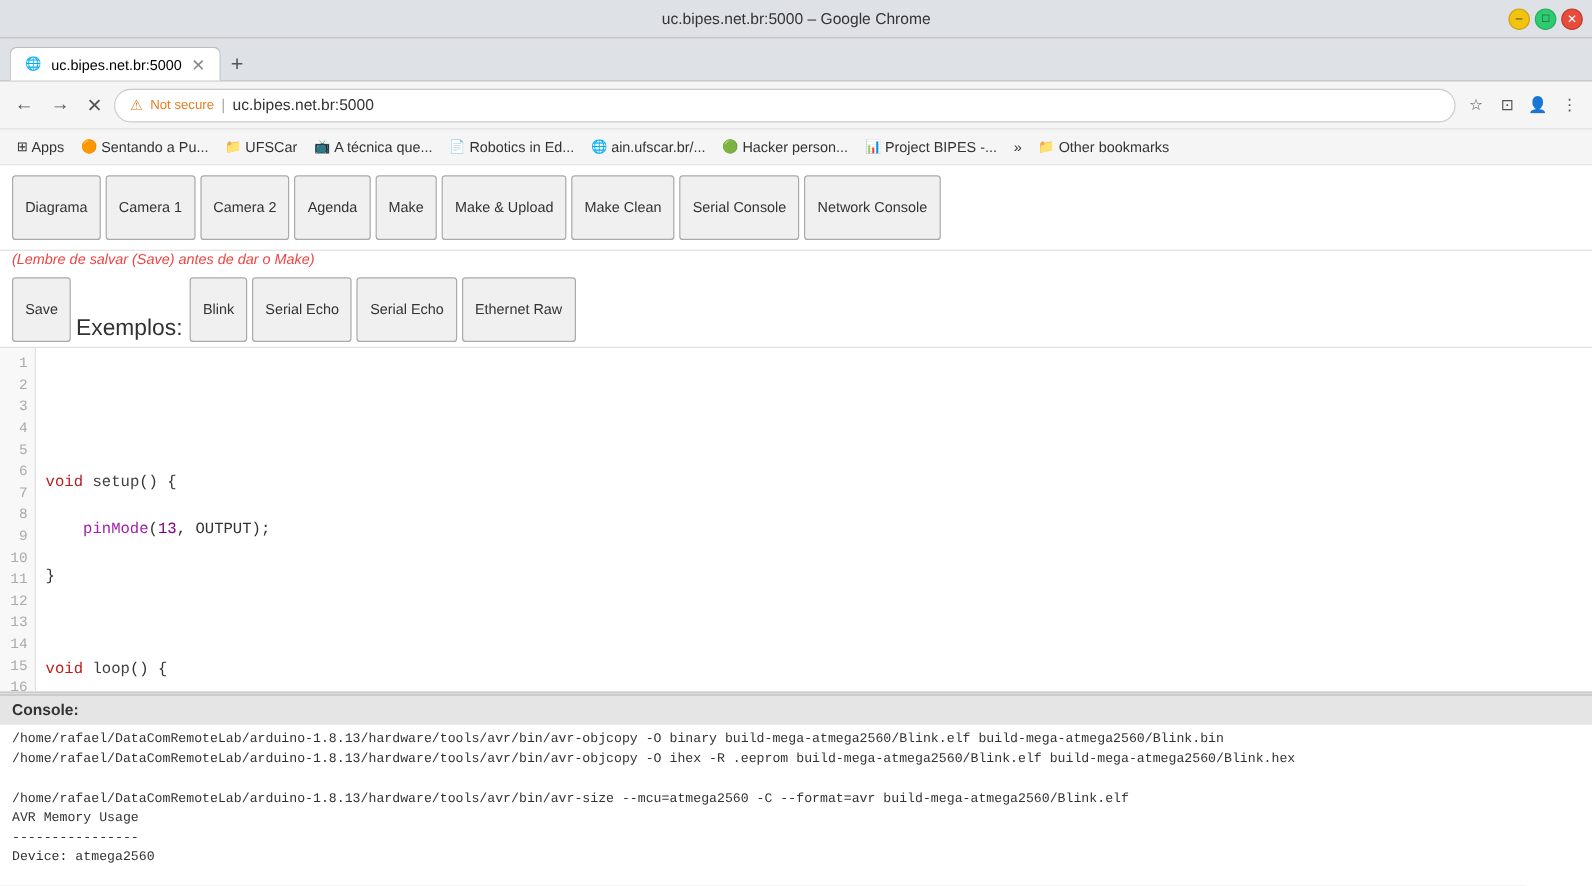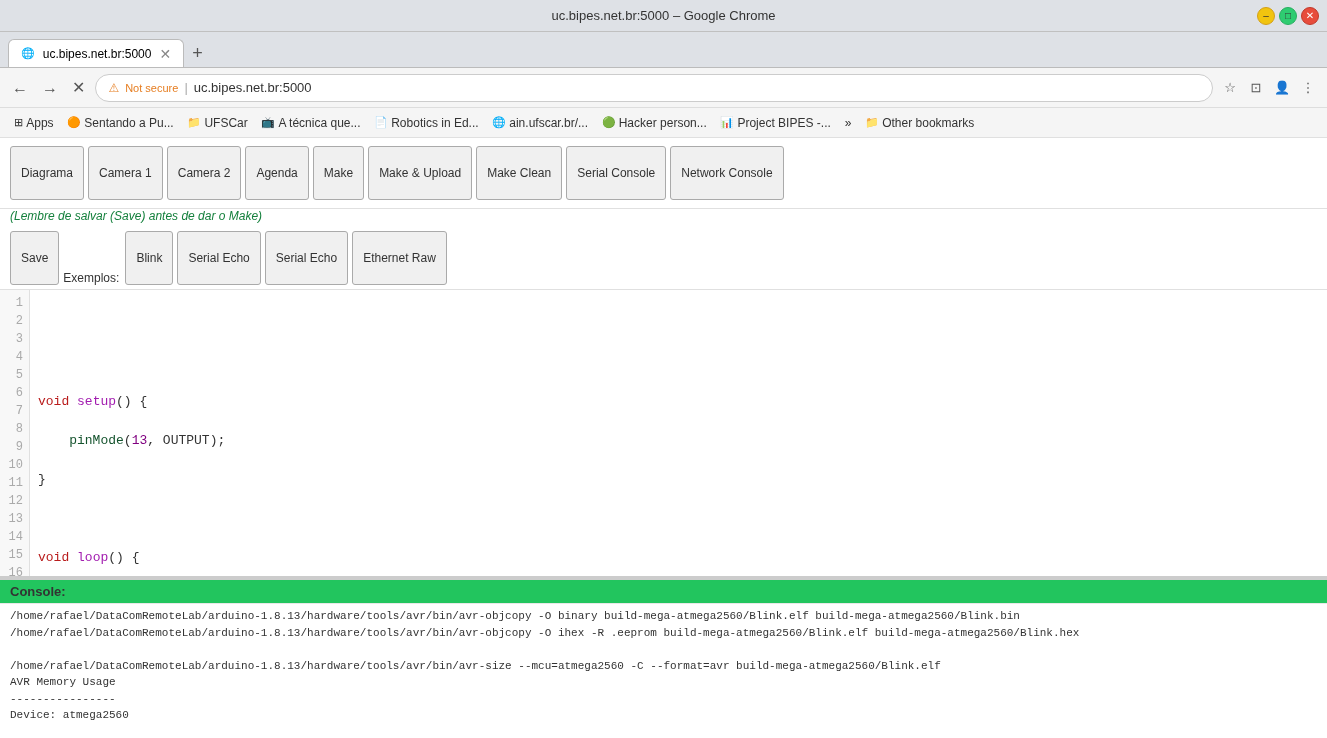--- a/index.html
+++ b/index.html
@@ -152,32 +152,32 @@
     }
     .editor-label {
       padding: 6px 10px 2px 10px;
       font-size: 13px;
       font-weight: bold;
       color: #333;
     }
     .editor-hint {
       padding: 0 12px 4px 10px;
       font-size: 12px;
-      color: #15803d;
+      color: #ef4444;
       font-style: italic;
     }
     .editor-toolbar {
       padding: 4px 10px;
       display: flex;
       align-items: flex-end;
       gap: 4px;
       border-bottom: 1px solid #e0e0e0;
     }
     .editor-toolbar .tool-btn { font-size: 12px; }
-    .examples-label { font-size: 12px; color: #333; margin-right: 2px; }
+    .examples-label { font-size: 19px; color: #333; margin-right: 2px; }
 
     
     .code-editor {
       display: flex;
       flex: 1;
       overflow: auto;
       font-family: 'Courier New', Courier, monospace;
       font-size: 13px;
       border-bottom: 2px solid #ccc;
     }
@@ -198,27 +198,27 @@
       outline: none;
       white-space: pre;
       line-height: 1.5;
       background: white;
       color: #333;
     }
     .ln { display: block; line-height: 1.5; }
 
     
     .kw { color: #b91c1c; }
-    .fn-name { color: #a21caf; }
-    .builtin { color: #14532d; }
+    .fn-name { color: #404040; }
+    .builtin { color: #a21caf; }
     .number { color: #800080; }
 
     
     .console-section {
-      background: #22c55e;
+      background: #e5e5e5;
       border-top: 2px solid #ccc;
       height: 160px;
       display: flex;
       flex-direction: column;
       overflow: hidden;
     }
     .console-label {
       padding: 4px 10px;
       font-size: 13px;
       font-weight: bold;

